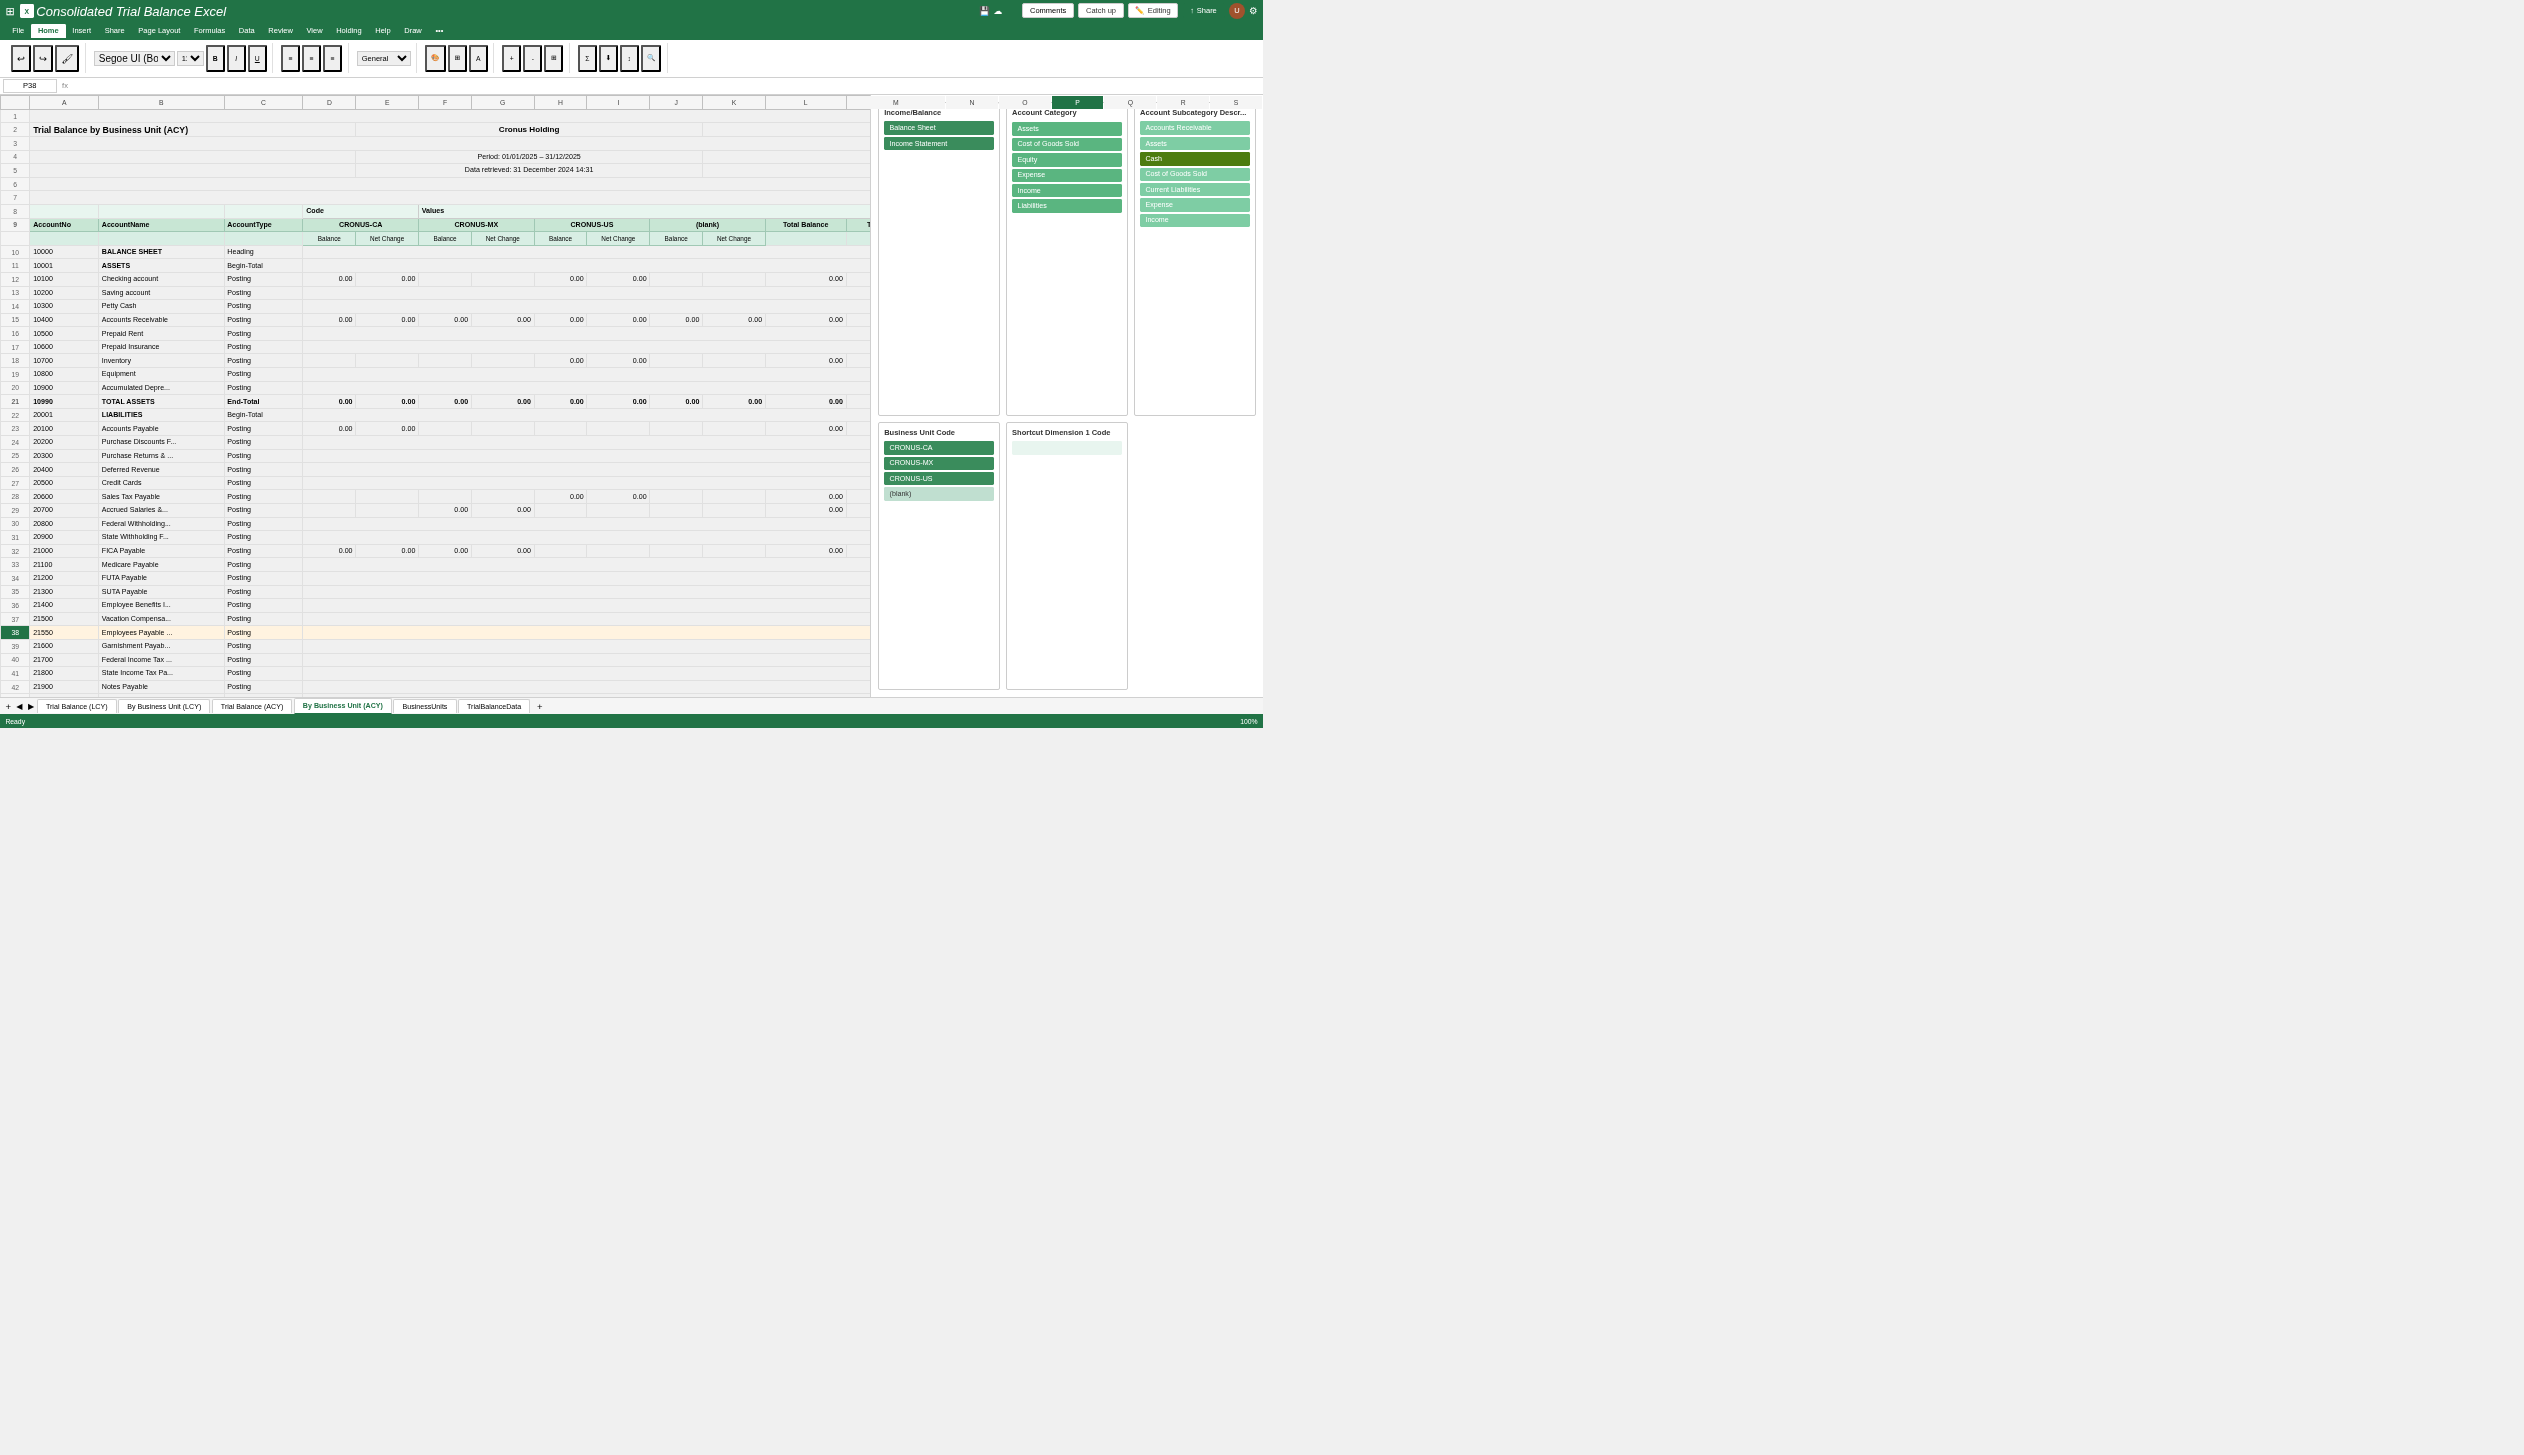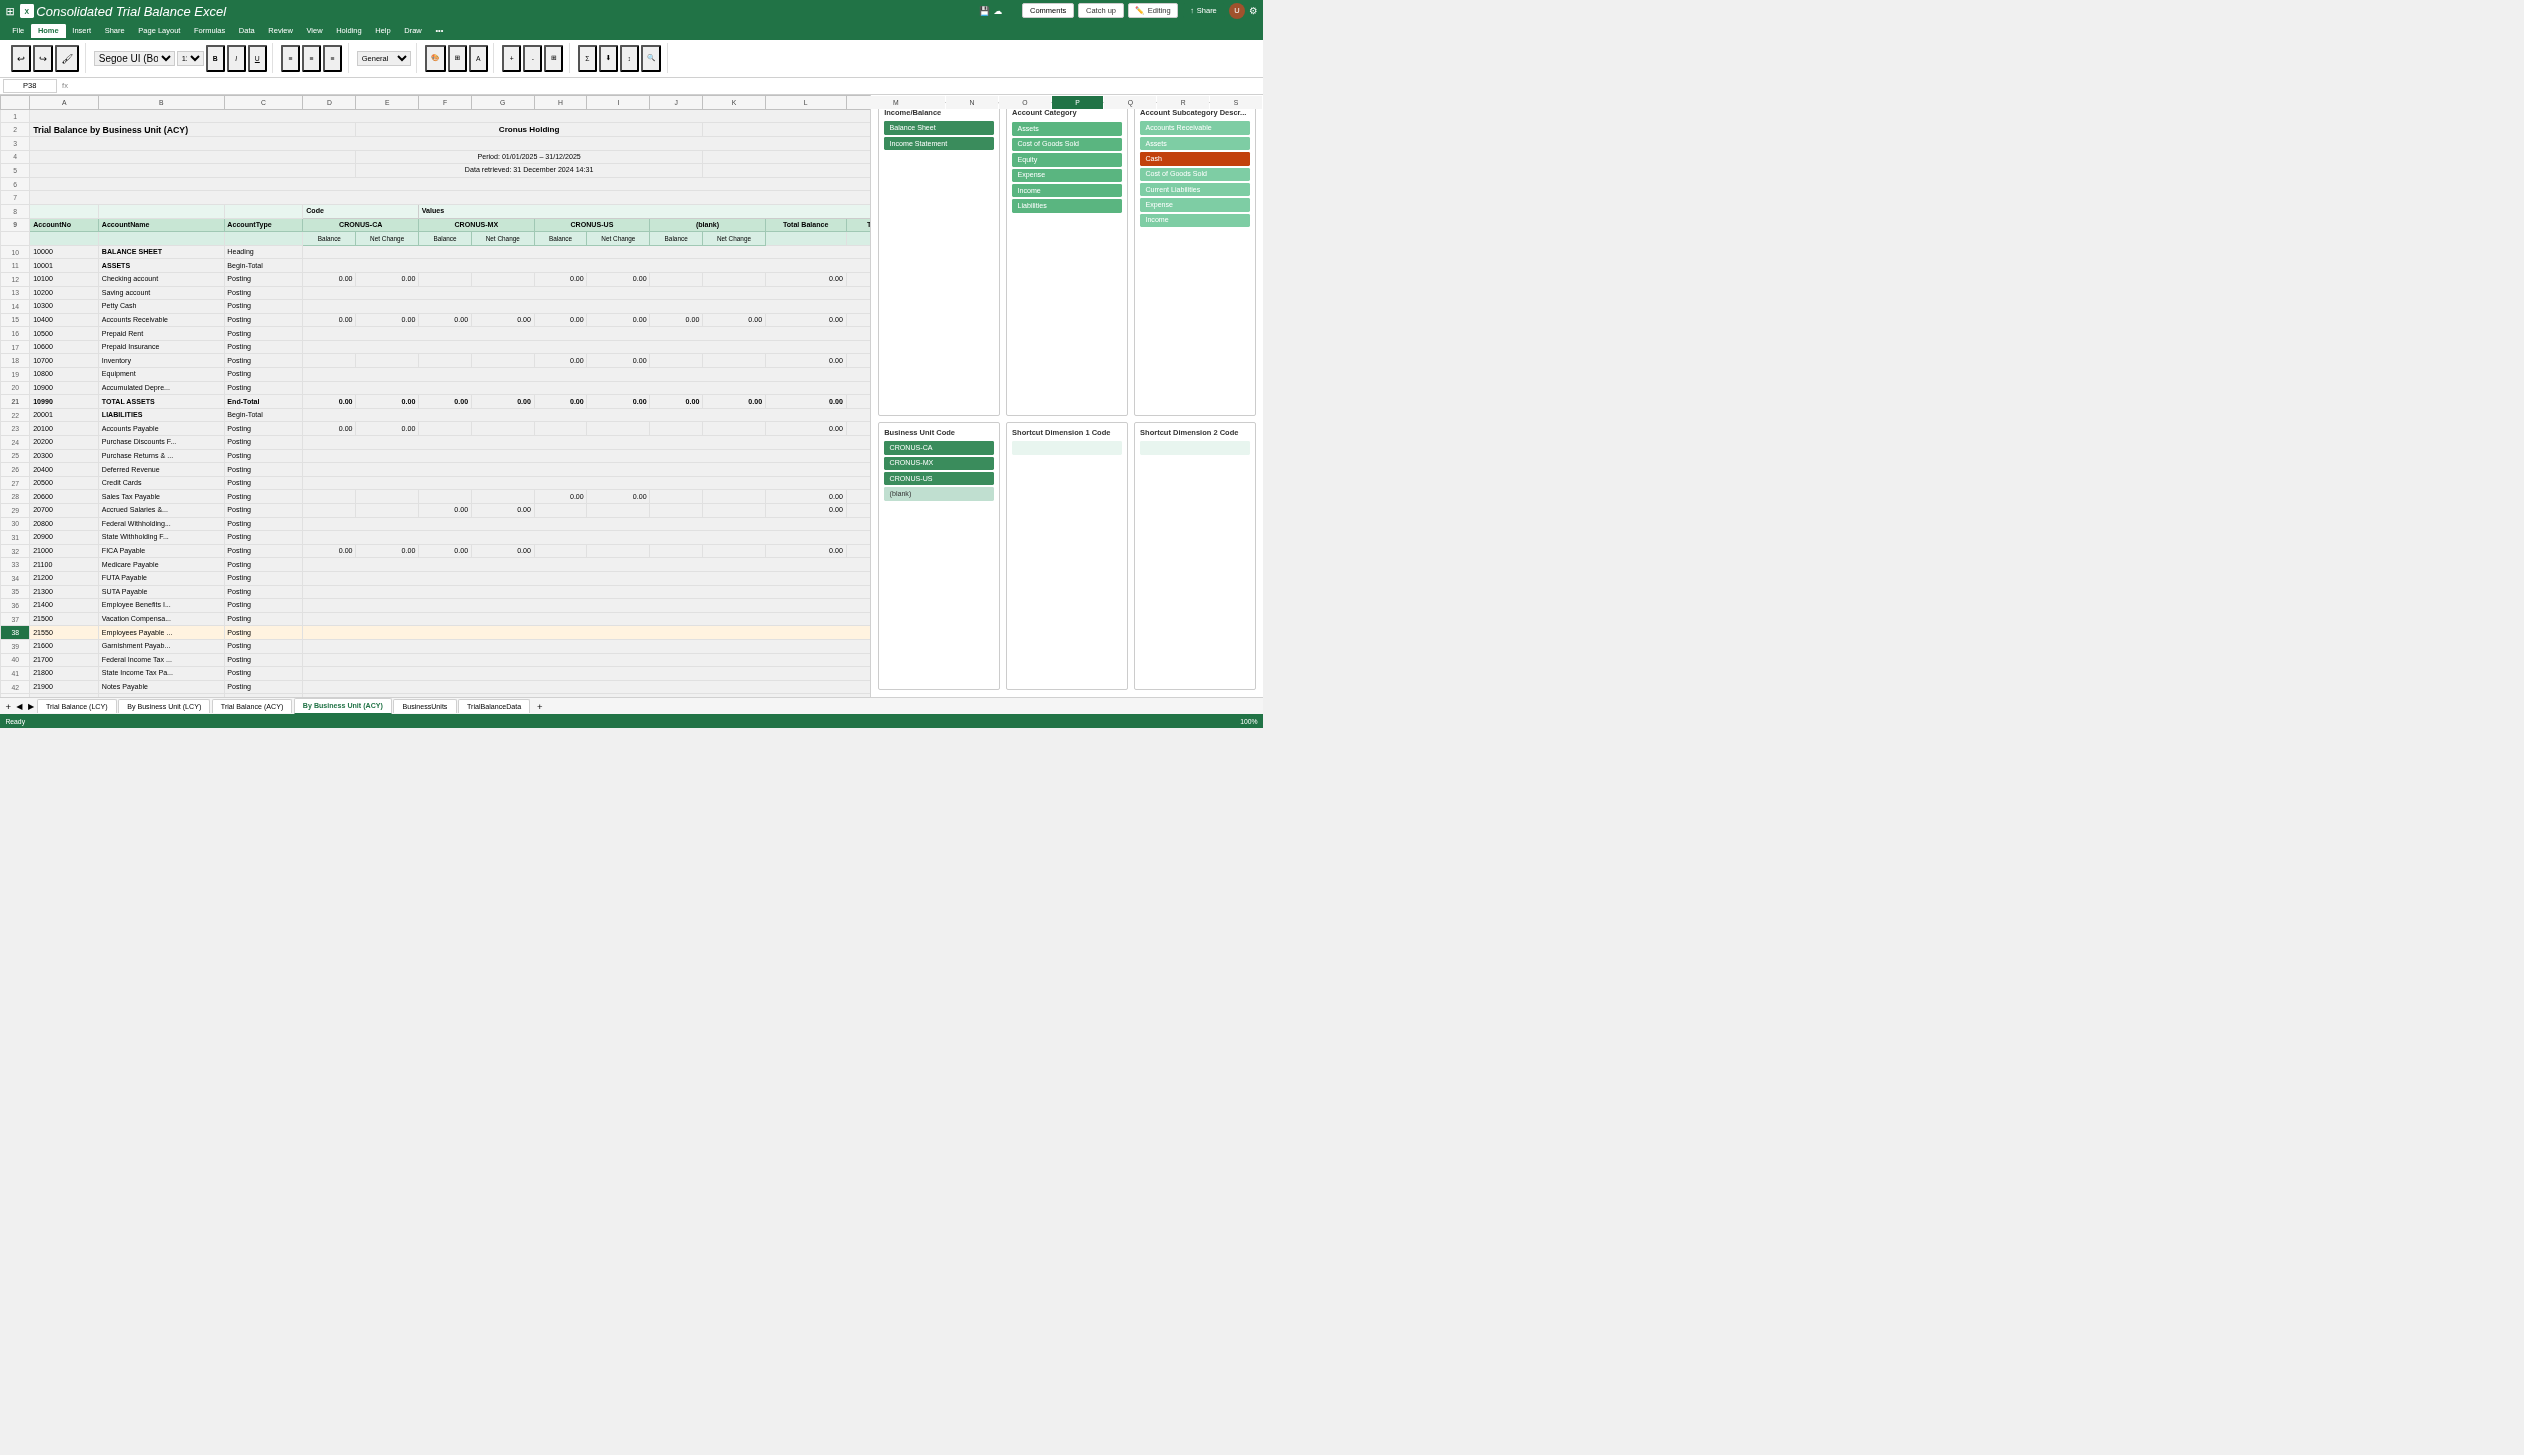--- a/index.html
+++ b/index.html
@@ -629,44 +629,40 @@
           <div style="background:#5ab580; color:white; padding:2.7px 5.4px; margin-bottom:2px; font-size:7.1px; border-radius:1.4px; cursor:pointer;">Equity</div>
           <div style="background:#5ab580; color:white; padding:2.7px 5.4px; margin-bottom:2px; font-size:7.1px; border-radius:1.4px; cursor:pointer;">Expense</div>
           <div style="background:#5ab580; color:white; padding:2.7px 5.4px; margin-bottom:2px; font-size:7.1px; border-radius:1.4px; cursor:pointer;">Income</div>
           <div style="background:#5ab580; color:white; padding:2.7px 5.4px; margin-bottom:2px; font-size:7.1px; border-radius:1.4px; cursor:pointer;">Liabilities</div>
         </div>
 
         <div style="border:0.7px solid #ccc; border-radius:2px; padding:5.4px;">
           <div style="font-size:7.5px; font-weight:bold; color:#333; margin-bottom:4.1px;">Account Subcategory Descr...</div>
           <div style="background:#7ecda4; color:white; padding:2.7px 5.4px; margin-bottom:2px; font-size:7.1px; border-radius:1.4px; cursor:pointer;">Accounts Receivable</div>
           <div style="background:#7ecda4; color:white; padding:2.7px 5.4px; margin-bottom:2px; font-size:7.1px; border-radius:1.4px; cursor:pointer;">Assets</div>
-          <div style="background:#c2410c; color:white; padding:2.7px 5.4px; margin-bottom:2px; font-size:7.1px; border-radius:1.4px; cursor:pointer;">Cash</div>
+          <div style="background:#4d7c0f; color:white; padding:2.7px 5.4px; margin-bottom:2px; font-size:7.1px; border-radius:1.4px; cursor:pointer;">Cash</div>
           <div style="background:#7ecda4; color:white; padding:2.7px 5.4px; margin-bottom:2px; font-size:7.1px; border-radius:1.4px; cursor:pointer;">Cost of Goods Sold</div>
           <div style="background:#7ecda4; color:white; padding:2.7px 5.4px; margin-bottom:2px; font-size:7.1px; border-radius:1.4px; cursor:pointer;">Current Liabilities</div>
           <div style="background:#7ecda4; color:white; padding:2.7px 5.4px; margin-bottom:2px; font-size:7.1px; border-radius:1.4px; cursor:pointer;">Expense</div>
           <div style="background:#7ecda4; color:white; padding:2.7px 5.4px; margin-bottom:2px; font-size:7.1px; border-radius:1.4px; cursor:pointer;">Income</div>
         </div>
 
         <div style="border:0.7px solid #ccc; border-radius:2px; padding:5.4px;">
           <div style="font-size:7.5px; font-weight:bold; color:#333; margin-bottom:4.1px;">Business Unit Code</div>
           <div style="background:#3a8c5c; color:white; padding:2.7px 5.4px; margin-bottom:2px; font-size:7.1px; border-radius:1.4px; cursor:pointer;">CRONUS-CA</div>
           <div style="background:#3a8c5c; color:white; padding:2.7px 5.4px; margin-bottom:2px; font-size:7.1px; border-radius:1.4px; cursor:pointer;">CRONUS-MX</div>
           <div style="background:#3a8c5c; color:white; padding:2.7px 5.4px; margin-bottom:2px; font-size:7.1px; border-radius:1.4px; cursor:pointer;">CRONUS-US</div>
           <div style="background:#c0dfd0; color:#333; padding:2.7px 5.4px; margin-bottom:2px; font-size:7.1px; border-radius:1.4px; cursor:pointer;">(blank)</div>
         </div>
 
         <div style="border:0.7px solid #ccc; border-radius:2px; padding:5.4px;">
           <div style="font-size:7.5px; font-weight:bold; color:#333; margin-bottom:4.1px;">Shortcut Dimension 1 Code</div>
           <div style="background:#e8f5ef; height:13.6px; margin-bottom:2px; border-radius:1.4px;"></div>
         </div>
 
-        <div style="border:0.7px solid #ccc; border-radius:2px; padding:5.4px;">
-          <div style="font-size:7.5px; font-weight:bold; color:#333; margin-bottom:4.1px;">Shortcut Dimension 2 Code</div>
-          <div style="background:#e8f5ef; height:13.6px; margin-bottom:2px; border-radius:1.4px;"></div>
-        </div>
 
       </div>
     </div>
   </div>
 
   <div class="sheet-tabs">
     <button style="background:none;border:none;font-size:9.5px;cursor:pointer;padding:0 2.7px;">+</button>
     <button style="background:none;border:none;font-size:8.1px;cursor:pointer;padding:0 2.7px;">◀</button>
     <button style="background:none;border:none;font-size:8.1px;cursor:pointer;padding:0 2.7px;">▶</button>
     <div class="sheet-tab">Trial Balance (LCY)</div>

